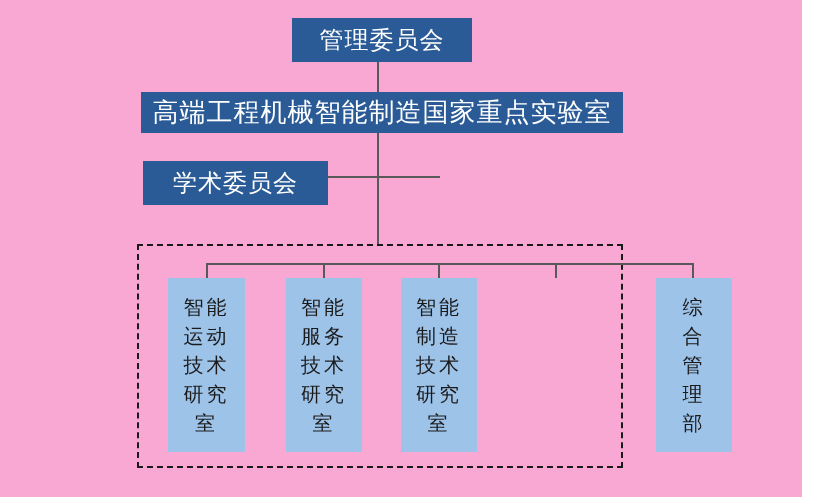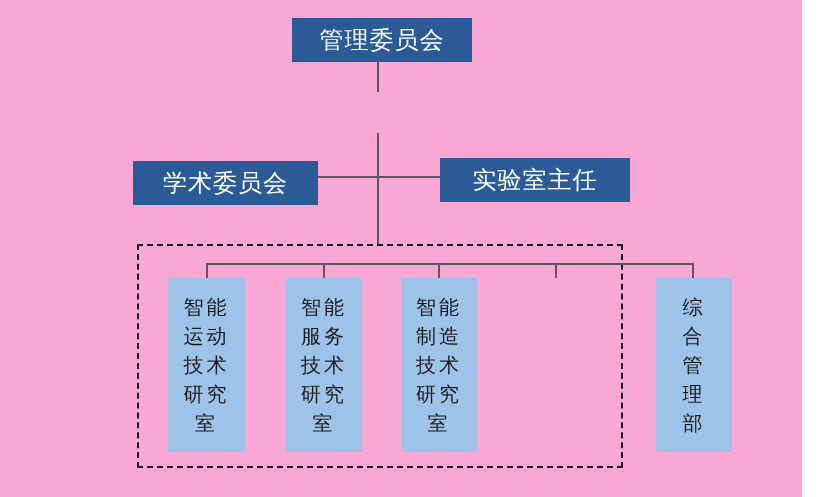--- a/index.html
+++ b/index.html
@@ -49,28 +49,28 @@
 </style>
 </head>
 <body>
 
 <div class="canvas">
 
   <div class="node dark" style="left:292px; top:18px; width:180px; height:44px; font-size:24px;">管理委员会</div>
 
   <div class="line" style="left:377px; top:62px; width:2px; height:30px;"></div>
 
+  <div class="node dark" style="left:141px; top:92px; width:482px; height:41px; font-size:26px;">高端工程机械智能制造国家重点实验室</div>
 
   <div class="line" style="left:377px; top:133px; width:2px; height:111px;"></div>
 
   <div class="line" style="left:318px; top:176px; width:122px; height:2px;"></div>
 
-  <div class="node dark" style="left:133px; top:161px; width:185px; height:44px; font-size:24px;">学术委员会</div>
+  <div class="node dark" style="left:143px; top:161px; width:185px; height:44px; font-size:24px;">学术委员会</div>
 
-  <div class="node dark" style="left:440px; top:158px; width:190px; height:44px; font-size:24px;">实验室主任</div>
 
   <div class="dashed-rect" style="left:137px; top:244px; width:486px; height:224px;"></div>
 
   <div class="line" style="left:206px; top:263px; width:488px; height:2px;"></div>
 
   <div class="line" style="left:206px; top:263px; width:2px; height:15px;"></div>
   <div class="line" style="left:323px; top:263px; width:2px; height:15px;"></div>
   <div class="line" style="left:438px; top:263px; width:2px; height:15px;"></div>
   <div class="line" style="left:555px; top:263px; width:2px; height:15px;"></div>
   <div class="line" style="left:692px; top:263px; width:2px; height:15px;"></div>

